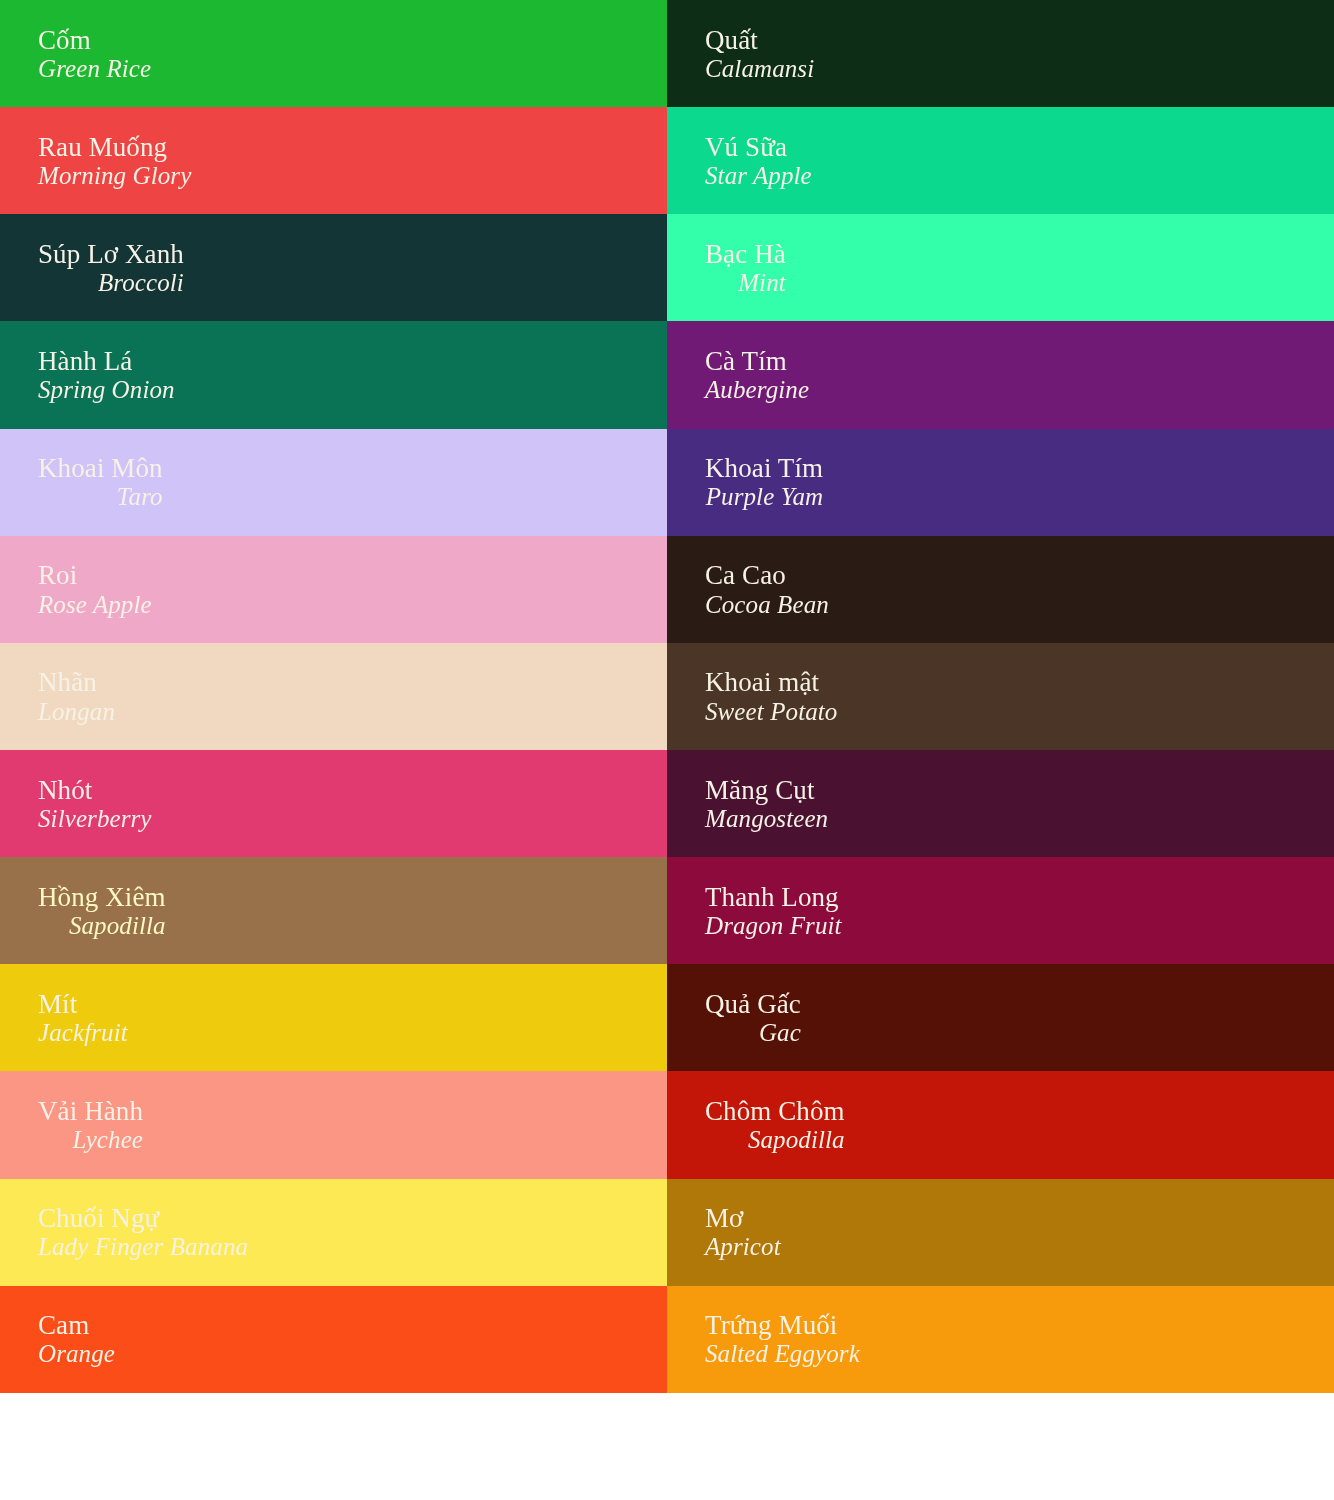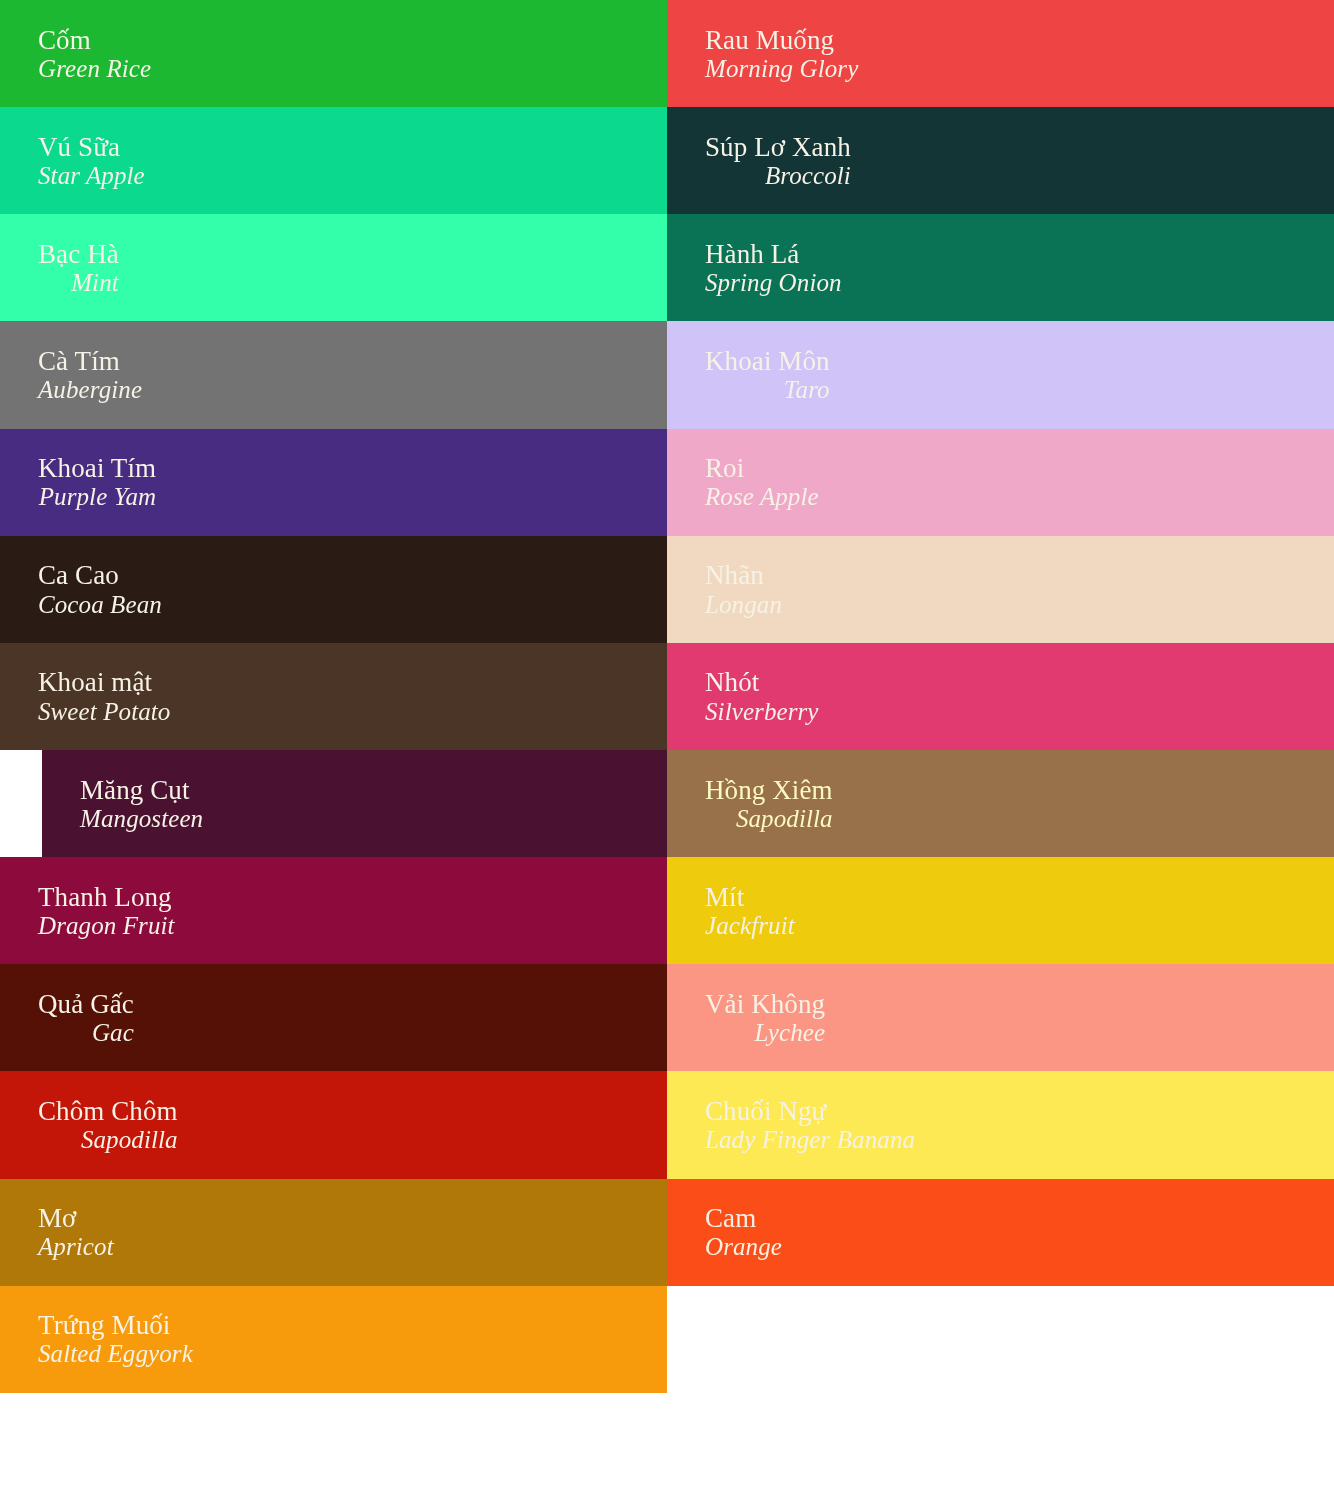--- a/index.html
+++ b/index.html
@@ -51,20 +51,26 @@
 </head>
 <body>
 
 <div id="palette-grid">
     <div class="swatch" style="background: rgb(28, 184, 50);">
       <div class="swatch-labels" style="color: rgb(247, 242, 230);">
         <span class="name-vi">Cốm</span>
         <span class="name-en">Green Rice</span>
       </div>
     </div>
+    <div class="swatch" style="background: rgb(13, 45, 22);">
+      <div class="swatch-labels" style="color: rgb(247, 242, 230);">
+        <span class="name-vi">Quất</span>
+        <span class="name-en">Calamansi</span>
+      </div>
+    </div>
     <div class="swatch" style="background: #ef4444;">
       <div class="swatch-labels" style="color: rgb(247, 242, 230);">
         <span class="name-vi">Rau Muống</span>
         <span class="name-en">Morning Glory</span>
       </div>
     </div>
     <div class="swatch" style="background: rgb(11, 217, 141);">
       <div class="swatch-labels" style="color: rgb(247, 242, 230);">
         <span class="name-vi">Vú Sữa</span>
         <span class="name-en">Star Apple</span>
@@ -81,21 +87,21 @@
         <span class="name-vi">Bạc Hà</span>
         <span class="name-en">Mint</span>
       </div>
     </div>
     <div class="swatch" style="background: rgb(10, 115, 86);">
       <div class="swatch-labels" style="color: rgb(247, 242, 230);">
         <span class="name-vi">Hành Lá</span>
         <span class="name-en">Spring Onion</span>
       </div>
     </div>
-    <div class="swatch" style="background: #737373;">
+    <div class="swatch" style="background: #701a75;">
       <div class="swatch-labels" style="color: rgb(247, 242, 230);">
         <span class="name-vi">Cà Tím</span>
         <span class="name-en">Aubergine</span>
       </div>
     </div>
     <div class="swatch" style="background: rgb(207, 195, 247);">
       <div class="swatch-labels" style="color: rgb(247, 242, 230);">
         <span class="name-vi">Khoai Môn</span>
         <span class="name-en">Taro</span>
       </div>
@@ -129,21 +135,21 @@
         <span class="name-vi">Khoai mật</span>
         <span class="name-en">Sweet Potato</span>
       </div>
     </div>
     <div class="swatch" style="background: rgb(224, 58, 112);">
       <div class="swatch-labels" style="color: rgb(247, 242, 230);">
         <span class="name-vi">Nhót</span>
         <span class="name-en">Silverberry</span>
       </div>
     </div>
-    <div class="swatch" style="background: rgb(74, 18, 48); margin-left: 42px;">
+    <div class="swatch" style="background: rgb(74, 18, 48);">
       <div class="swatch-labels" style="color: rgb(247, 242, 230);">
         <span class="name-vi">Măng Cụt</span>
         <span class="name-en">Mangosteen</span>
       </div>
     </div>
     <div class="swatch" style="background: rgb(152, 113, 74);">
       <div class="swatch-labels" style="color: #fef9c3;">
         <span class="name-vi">Hồng Xiêm</span>
         <span class="name-en">Sapodilla</span>
       </div>
@@ -161,21 +167,21 @@
       </div>
     </div>
     <div class="swatch" style="background: rgb(85, 17, 6);">
       <div class="swatch-labels" style="color: rgb(247, 242, 230);">
         <span class="name-vi">Quả Gấc</span>
         <span class="name-en">Gac</span>
       </div>
     </div>
     <div class="swatch" style="background: rgb(251, 150, 133);">
       <div class="swatch-labels" style="color: rgb(247, 242, 230);">
-        <span class="name-vi">Vải Không</span>
+        <span class="name-vi">Vải Hành</span>
         <span class="name-en">Lychee</span>
       </div>
     </div>
     <div class="swatch" style="background: rgb(196, 22, 8);">
       <div class="swatch-labels" style="color: rgb(247, 242, 230);">
         <span class="name-vi">Chôm Chôm</span>
         <span class="name-en">Sapodilla</span>
       </div>
     </div>
     <div class="swatch" style="background: rgb(252, 233, 83);">

